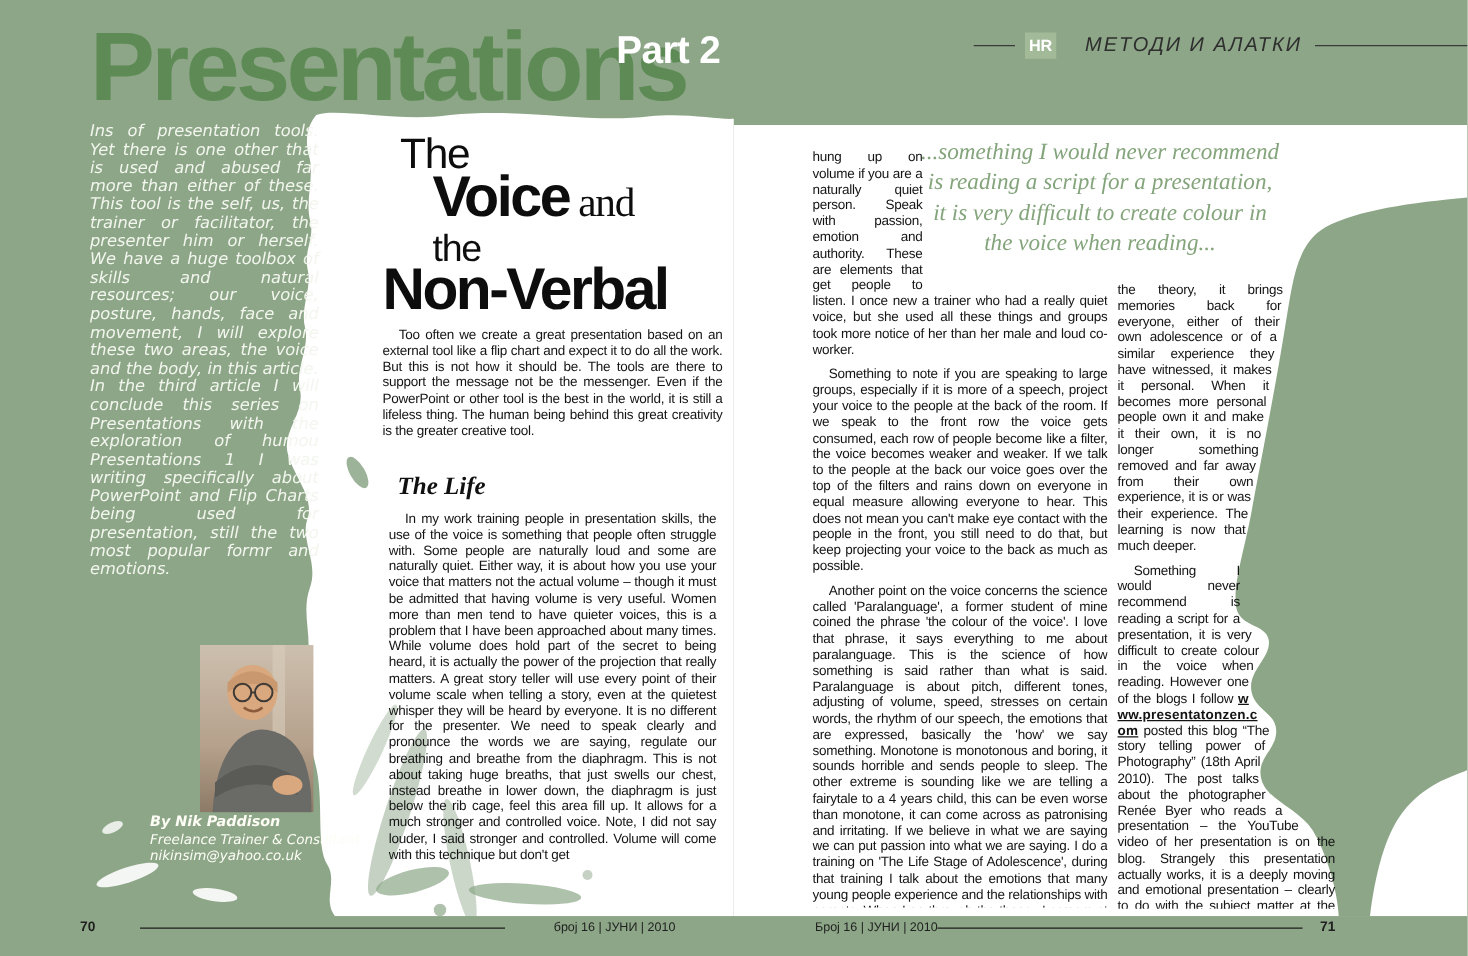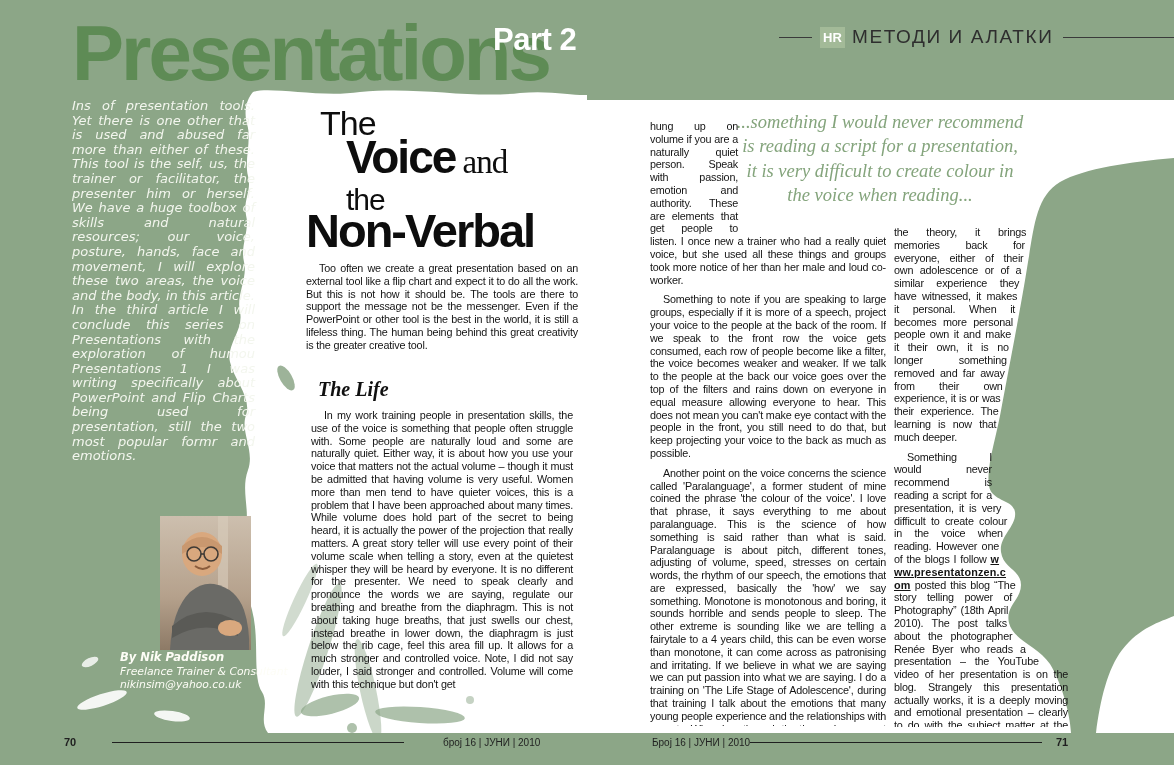--- a/index.html
+++ b/index.html
@@ -62,24 +62,24 @@
     font-size:10.8px;line-height:13.5px;
   }
   .author-caption .byline{font-weight:700;font-size:11.5px;}
 
   
   .rp-header{position:absolute;left:779px;top:26px;z-index:2;display:flex;align-items:center;}
   .hdr-line-short{width:33px;height:0;border-top:1.6px solid #3a3a3a;margin-right:8px;}
   .hdr-badge{
     width:25px;height:21px;background:#a3ba98;color:#ffffff;
     font-weight:700;font-size:13px;display:flex;align-items:center;justify-content:center;
-    margin-right:7px;
+    margin-right:23px;
   }
   .hdr-label{
-    font-size:19px;letter-spacing:1.6px;color:#2e2e2e;margin-right:10px;white-space:nowrap;
+    font-size:16px;letter-spacing:1.6px;color:#2e2e2e;margin-right:10px;white-space:nowrap;font-style:italic;
   }
   .hdr-line-long{width:190px;height:0;border-top:1.6px solid #3a3a3a;}
 
   
   .pull-quote{
     position:absolute;left:735px;top:110px;width:290px;z-index:2;
     font-family:"Liberation Serif", serif;font-style:italic;
     font-size:18.5px;line-height:1.32;color:#84a47c;text-align:center;
   }
   .rp-col1{position:absolute;left:650px;top:120px;width:236px;height:606px;overflow:hidden;z-index:2;}

